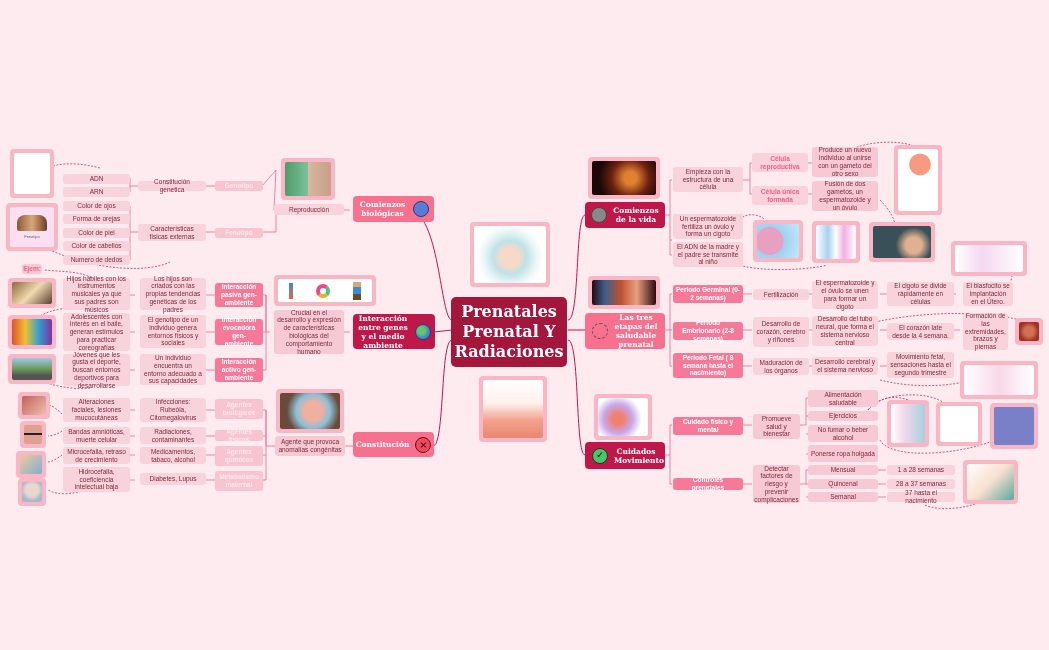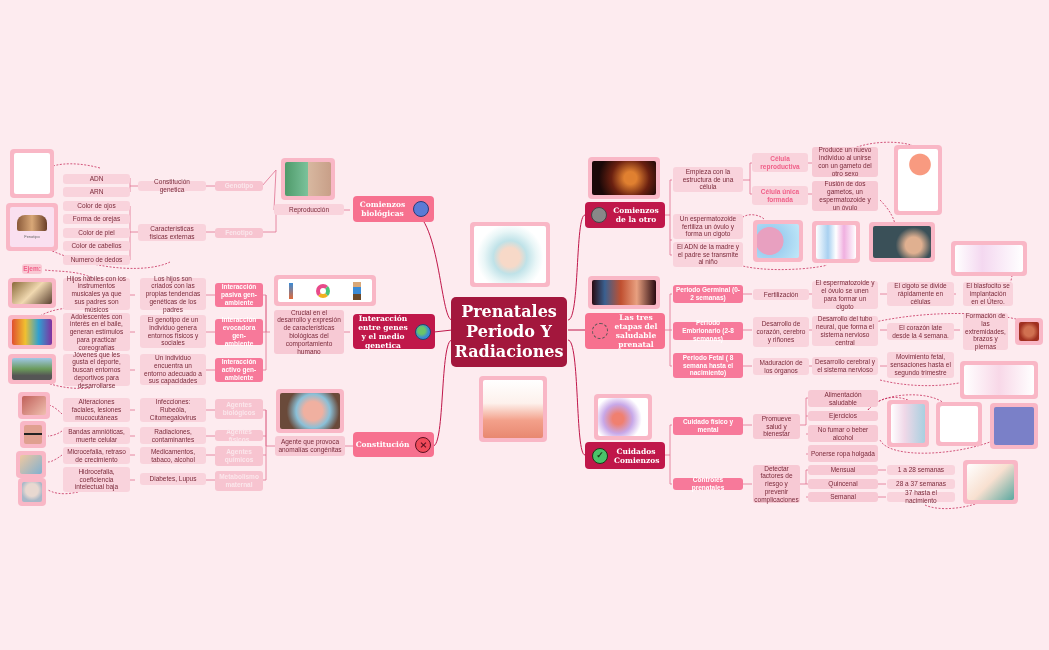--- a/index.html
+++ b/index.html
@@ -73,21 +73,21 @@
     <path d="M880 380 C 920 390, 960 385, 978 378"></path>
     <path d="M868 410 C 880 395, 900 395, 912 402"></path>
     <path d="M868 410 C 880 392, 930 390, 945 404"></path>
     <path d="M880 440 C 890 460, 960 455, 995 440"></path>
     <path d="M925 505 C 940 512, 970 508, 985 500"></path>
   </g>
 </svg>
 
 <div class="n center" style="left:451px;top:297px;width:116px;height:70px;flex-direction:column;">
   <span>Prenatales</span>
-  <span>Periodo Y</span>
+  <span>Prenatal Y</span>
   <span>Radiaciones</span>
 </div>
 <div class="img" style="left:470px;top:222px;width:80px;height:65px;">
     <div class="in" style="background:radial-gradient(circle at 50% 55%,#f7d9c8 20%,#bfe2e8 35%,#e9f6f7 55%,#fff 70%);"></div>
   </div>
 <div class="img" style="left:479px;top:376px;width:68px;height:66px;">
     <div class="in" style="background:linear-gradient(180deg,#fff 0%,#fdf1ec 40%,#f3a08a 70%,#e88870 100%);"></div>
   </div>
 
 <div class="n main-pink" style="left:353px;top:196px;width:81px;height:26px;">
@@ -113,21 +113,21 @@
     <div class="in" style="background:#fff;"></div>
   </div>
 <div class="img" style="left:6px;top:203px;width:52px;height:48px;">
   <div class="in" style="background:#fae0f0;display:flex;flex-direction:column;align-items:center;justify-content:center;">
     <div style="width:30px;height:16px;border-radius:8px 8px 2px 2px;background:linear-gradient(90deg,#8a5a3a,#d9a878,#6b3f28);"></div>
     <span style="font-size:4px;color:#666;margin-top:3px;">Fenotipo</span>
   </div>
 </div>
 
 <div class="n main-dark" style="left:353px;top:314px;width:82px;height:35px;">
-  <span style="max-width:52px;">Interacción entre genes y el medio genetica</span>
+  <span style="max-width:52px;">Interacción entre genes y el medio ambiente</span>
   <span class="ic" style="background:radial-gradient(circle at 40% 40%,#6ac46a 30%,#3a8bd6 60%);border:1px solid #1e4a70;"></span>
 </div>
 <div class="img" style="left:274px;top:275px;width:102px;height:31px;">
     <div class="in" style="background:#fff;display:flex;align-items:center;justify-content:space-around;">
   <span style="width:4px;height:16px;background:linear-gradient(#3a8bd6,#e06a3a);"></span>
   <span style="width:14px;height:14px;border-radius:50%;border:4px solid #e84a8a;border-right-color:#4ac47a;border-bottom-color:#f0b020;box-sizing:border-box;"></span>
   <span style="width:8px;height:18px;background:linear-gradient(#d9a878 30%,#3a8bd6 30%,#3a8bd6 65%,#6b4a2a 65%);"></span>
 </div>
   </div>
 <div class="n leaf2" style="left:274px;top:310px;width:70px;height:44px;">Crucial en el desarrollo y expresión de características biológicas del comportamiento humano</div>
@@ -179,21 +179,21 @@
   </div>
 <div class="img" style="left:16px;top:451px;width:30px;height:27px;">
     <div class="in" style="background:linear-gradient(135deg,#f0c8a0,#80b0d0);"></div>
   </div>
 <div class="img" style="left:18px;top:478px;width:28px;height:28px;">
     <div class="in" style="background:radial-gradient(circle at 50% 40%,#e8d8d0 40%,#a8b8c8 70%);"></div>
   </div>
 
 <div class="n main-dark" style="left:585px;top:202px;width:80px;height:26px;">
   <span class="ic" style="background:#888;border:1px solid #444;margin:0 6px 0 0;"></span>
-  <span style="max-width:46px;">Comienzos de la otro</span>
+  <span style="max-width:46px;">Comienzos de la vida</span>
 </div>
 <div class="img" style="left:588px;top:157px;width:72px;height:42px;">
     <div class="in" style="background:radial-gradient(circle at 60% 50%,#e08030 15%,#6a2010 45%,#1a0808 75%);"></div>
   </div>
 <div class="n leaf" style="left:673px;top:167px;width:70px;height:25px;">Empieza con la estructura de una célula</div>
 <div class="n pinktxt" style="left:752px;top:153px;width:56px;height:19px;">Célula reproductiva</div>
 <div class="n pinktxt" style="left:752px;top:186px;width:56px;height:19px;">Célula única formada</div>
 <div class="n leaf2" style="left:812px;top:147px;width:66px;height:30px;">Produce un nuevo individuo al unirse con un gameto del otro sexo</div>
 <div class="n leaf2" style="left:812px;top:181px;width:66px;height:30px;">Fusión de dos gametos, un espermatozoide y un óvulo</div>
 <div class="n leaf" style="left:673px;top:214px;width:70px;height:25px;">Un espermatozoide fertiliza un óvulo y forma un cigoto</div>
@@ -237,21 +237,21 @@
   </div>
 <div class="img" style="left:1015px;top:318px;width:28px;height:27px;">
     <div class="in" style="background:radial-gradient(circle at 50% 50%,#d07050 35%,#a03020 70%);"></div>
   </div>
 <div class="img" style="left:960px;top:361px;width:78px;height:38px;">
     <div class="in" style="background:linear-gradient(90deg,#fff 0%,#f8d8e8 50%,#fff 100%);"></div>
   </div>
 
 <div class="n main-dark" style="left:585px;top:442px;width:80px;height:27px;">
   <span class="ic" style="background:#4ac46a;border:1px solid #1a3a1a;color:#1a3a1a;font-size:9px;line-height:13px;text-align:center;margin:0 6px 0 0;">✓</span>
-  <span style="max-width:44px;">Cuidados Comienzos</span>
+  <span style="max-width:44px;">Cuidados Movimiento</span>
 </div>
 <div class="img" style="left:594px;top:394px;width:58px;height:46px;">
     <div class="in" style="background:radial-gradient(circle at 40% 55%,#f08070 15%,#c8a8e8 40%,#fff 65%);"></div>
   </div>
 <div class="n pink" style="left:673px;top:417px;width:70px;height:18px;">Cuidado físico y mental</div>
 <div class="n pink" style="left:673px;top:478px;width:70px;height:12px;">Controles prenatales</div>
 <div class="n leaf2" style="left:753px;top:414px;width:47px;height:25px;">Promueve salud y bienestar</div>
 <div class="n leaf2" style="left:753px;top:465px;width:47px;height:38px;">Detectar factores de riesgo y prevenir complicaciones</div>
 <div class="n leaf2" style="left:808px;top:390px;width:70px;height:17px;">Alimentación saludable</div>
 <div class="n leaf2" style="left:808px;top:411px;width:70px;height:10px;">Ejercicios</div>

